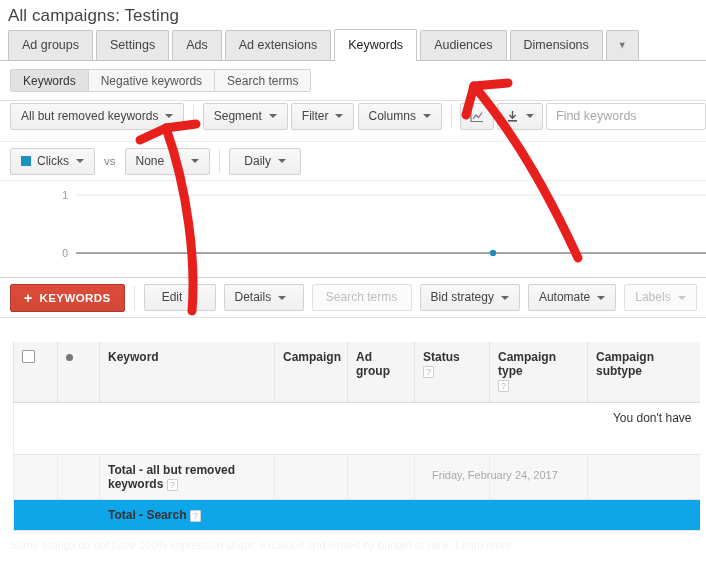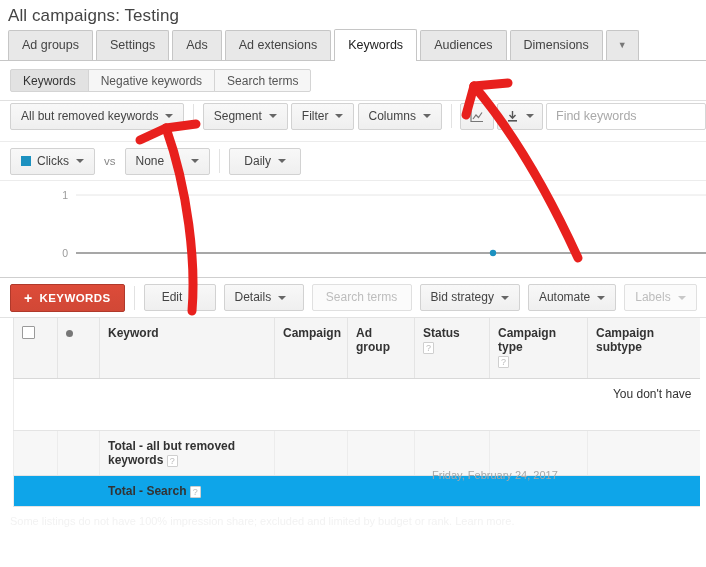--- a/index.html
+++ b/index.html
@@ -358,21 +358,21 @@
     <span>Automate</span>
     <span class="caret"></span>
   </div>
   <div style="width:8px"></div>
   <div class="gbtn disabled">
     <span>Labels</span>
     <span class="caret dim"></span>
   </div>
 </div>
 
-<div style="padding:0 8px 0 13px;">
+<div style="padding:0 8px 0 13px;margin-top:24px;">
 <table class="kw">
   <colgroup>
     <col style="width:44px">
         <col style="width:42px">
         <col style="width:175px">
     <col style="width:73px">
         <col style="width:67px">
         <col style="width:75px">
     <col style="width:98px">
         <col style="width:112px">

